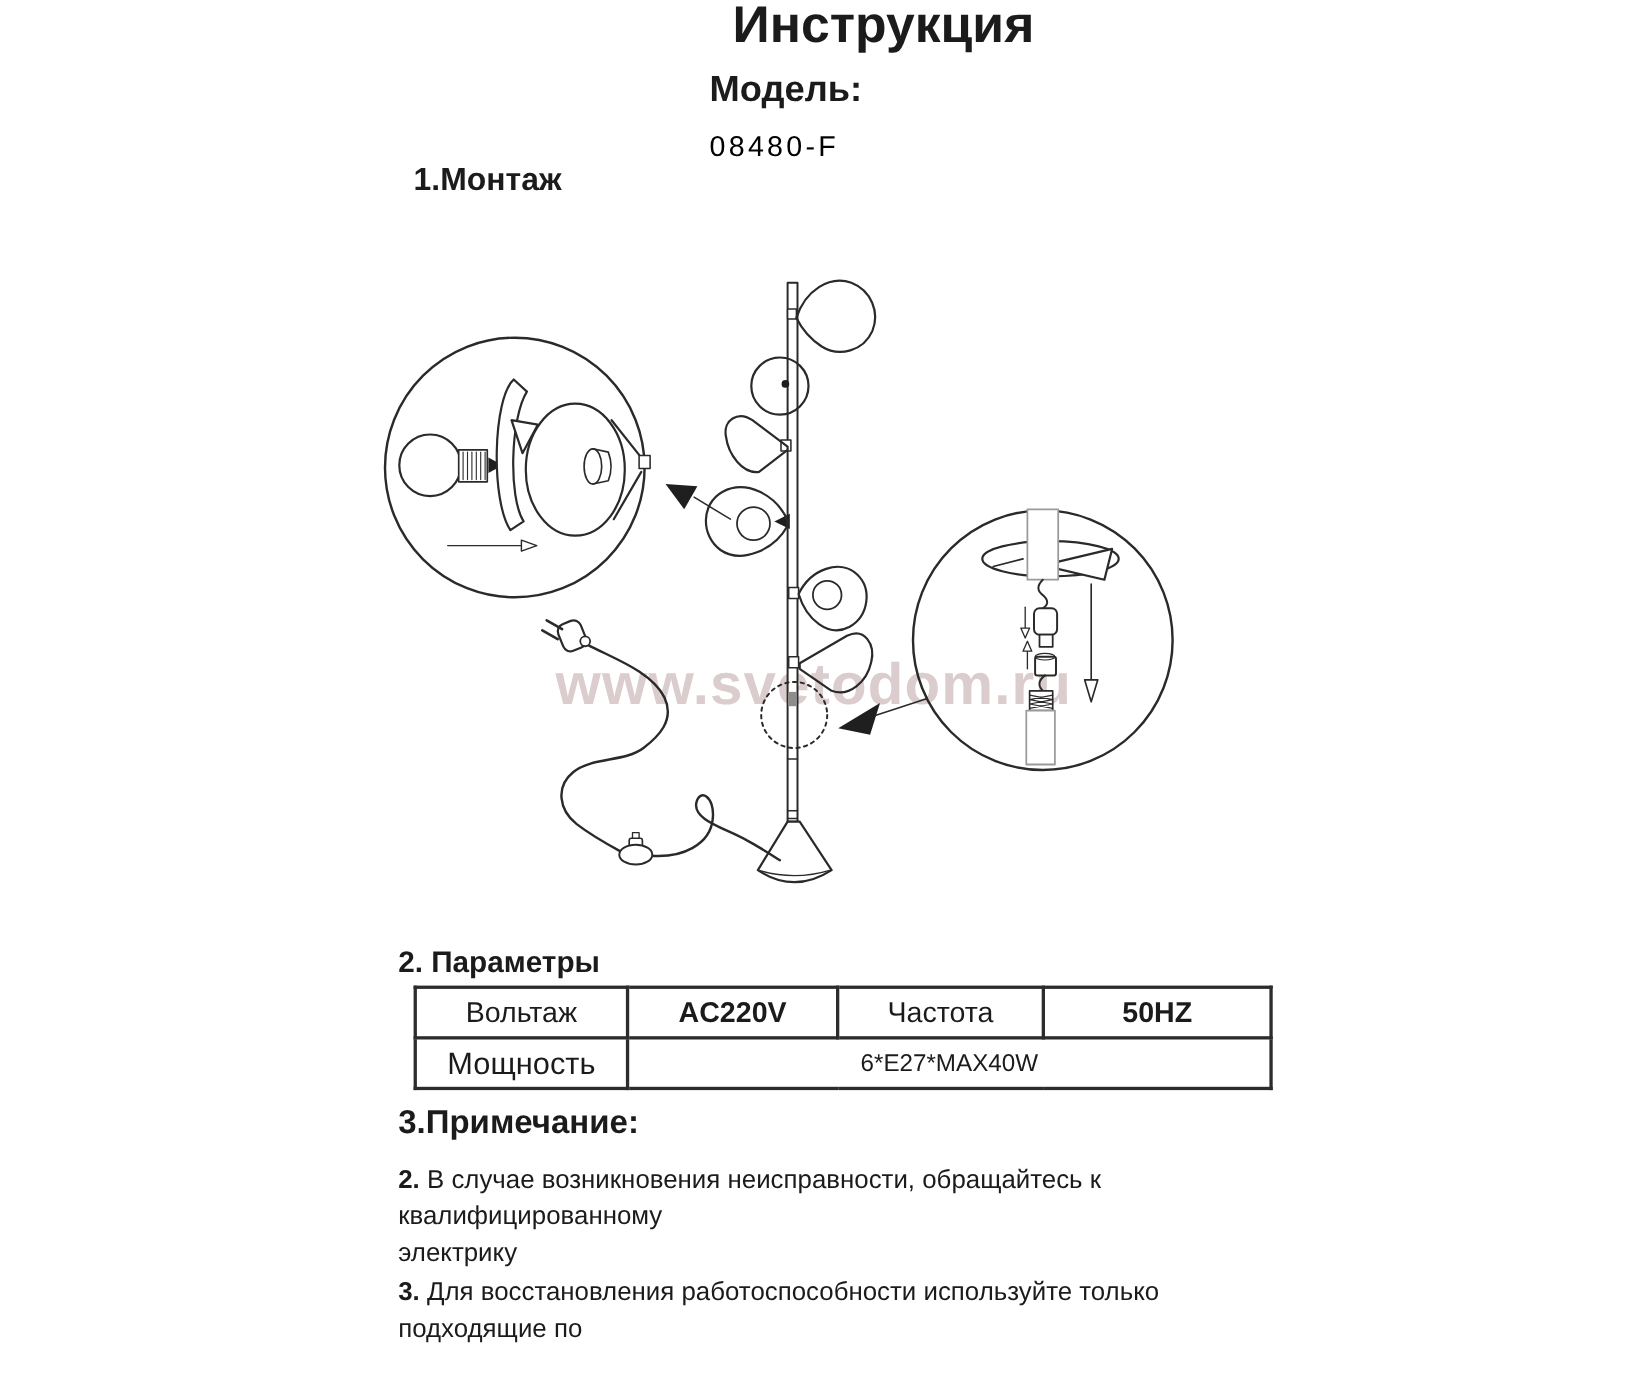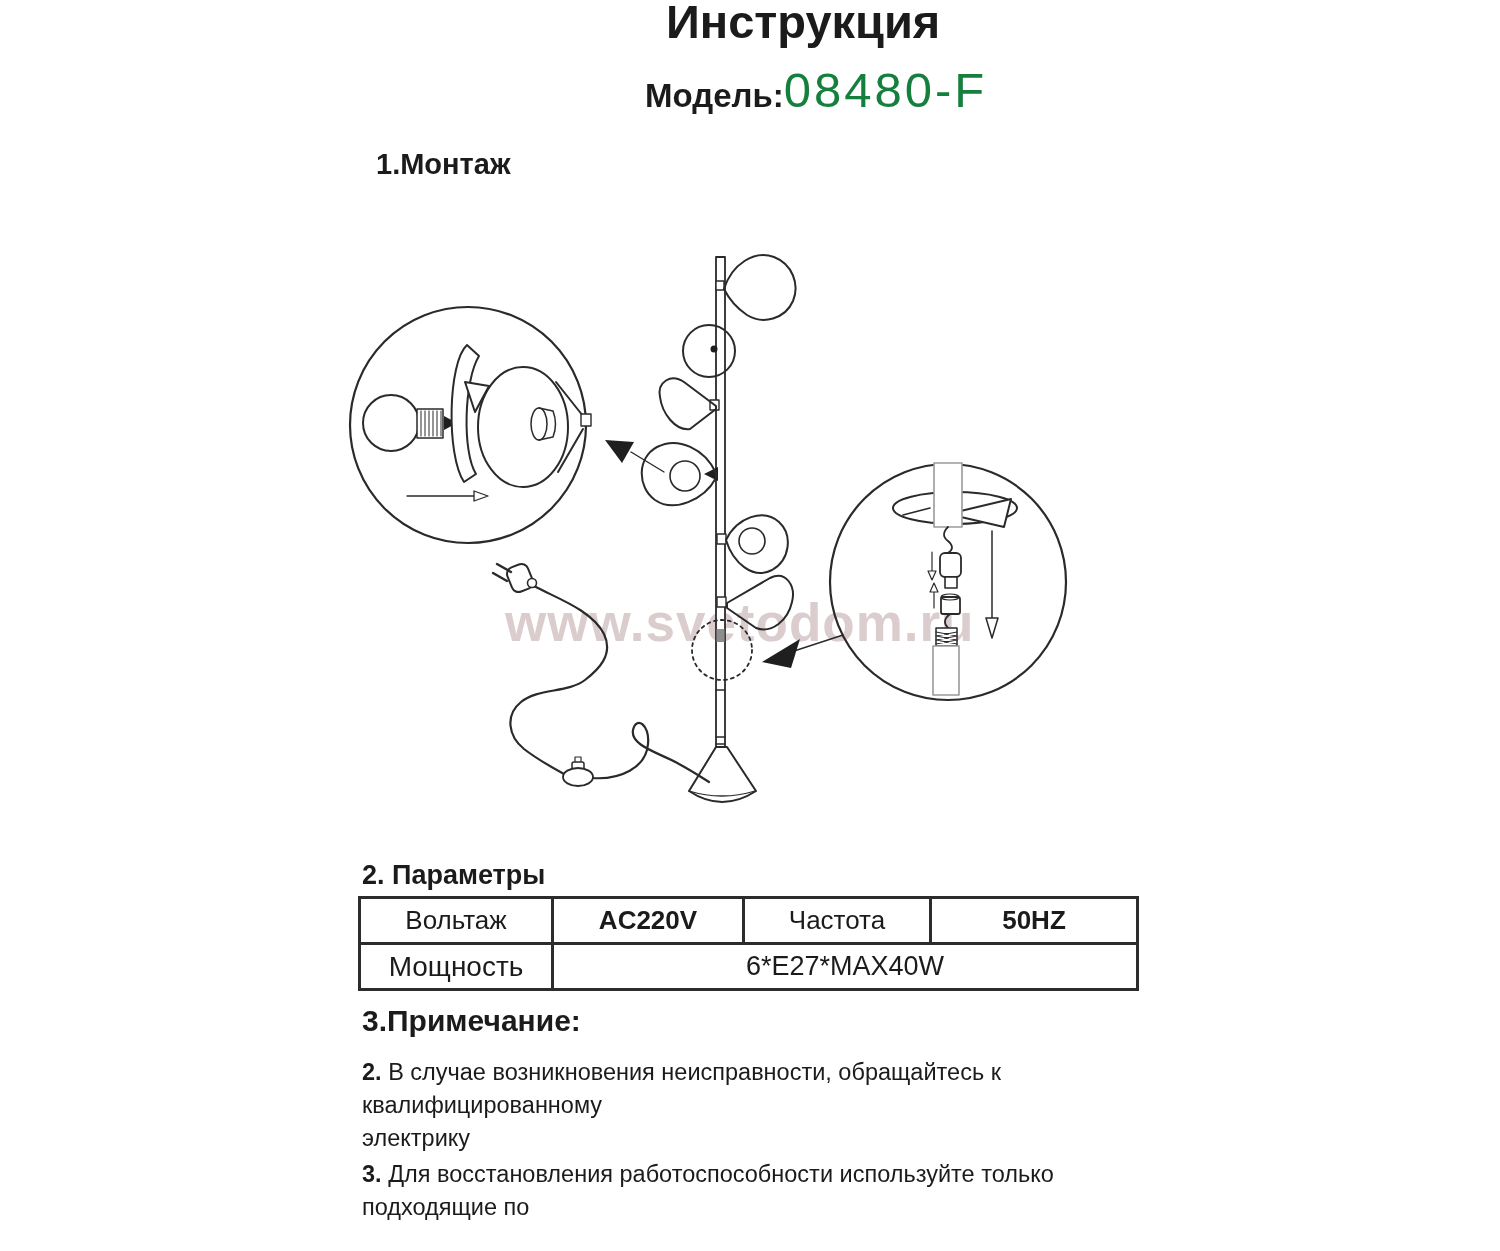--- a/index.html
+++ b/index.html
@@ -2,33 +2,33 @@
 <html><head>
 <meta charset="utf-8">
 <style>
   html,body{margin:0;padding:0;}
   body{
     width:1500px;height:1251px;position:relative;background:#ffffff;
     font-family:"Liberation Sans", sans-serif;color:#1b1b1b;overflow:hidden;
   }
   .abs{position:absolute;}
   .doc-title{top:-6px;left:666px;font-size:47px;font-weight:700;z-index:3;}
-  .model-row{top:62px;left:645px;display:flex;align-items:baseline;z-index:3;}
+  .model-row{top:62px;left:645px;display:flex;align-items:baseline;gap:18px;z-index:3;flex-direction:column;}
   .model-label{font-size:33px;font-weight:700;}
-  .model-value{font-size:49px;font-weight:400;letter-spacing:3px;color:#15803d;}
+  .model-value{font-size:26px;font-weight:400;letter-spacing:3px;color:#000000;}
   .h-montage{left:376px;top:148px;font-size:29px;font-weight:700;z-index:3;}
   .h-params{left:362px;top:860px;font-size:27px;font-weight:700;z-index:3;}
   .h-notes{left:362px;top:1004px;font-size:30px;font-weight:700;z-index:3;}
   .watermark{
     left:505px;top:592px;font-size:53px;font-weight:700;color:#dbcdcd;
     letter-spacing:1px;z-index:1;white-space:nowrap;
   }
   svg.diagram{left:0;top:0;z-index:2;}
   table.params{
-    left:358px;top:896px;width:778px;border-collapse:collapse;table-layout:fixed;
+    left:376px;top:896px;width:778px;border-collapse:collapse;table-layout:fixed;
     z-index:3;position:absolute;padding-left:39px;
   }
   table.params td{
     border:3px solid #2c2c2c;height:43px;text-align:center;vertical-align:middle;
     font-size:26px;padding:0;color:#1b1b1b;
   }
   td.bold{font-weight:700;}
   td.plabel{font-size:27px;}
   .notes{left:362px;top:1056px;width:805px;z-index:3;font-size:23.5px;line-height:33px;}
   .note{margin:0 0 3px 0;}
@@ -190,21 +190,21 @@
     </colgroup>
   <tbody>
       <tr>
     <td class="plabel">Вольтаж</td>
     <td class="bold">AC220V</td>
     <td class="plabel">Частота</td>
     <td class="bold">50HZ</td>
   </tr>
   <tr>
     <td class="plabel" style="font-size:28px;">Мощность</td>
-    <td colspan="3" style="font-size:27px;text-align:center;">6*E27*MAX40W</td>
+    <td colspan="3" style="font-size:22px;text-align:center;">6*E27*MAX40W</td>
   </tr>
 </tbody>
   </table>
 
 <div class="abs h-notes">3.Примечание:</div>
 <div class="abs notes">
   <p class="note"><span class="num">2.</span> <span>В случае возникновения неисправности, обращайтесь к квалифицированному</span><br><span>электрику</span></p>
   <p class="note"><span class="num">3.</span> <span>Для восстановления работоспособности используйте только подходящие по</span><br></p>
 
 </div>

